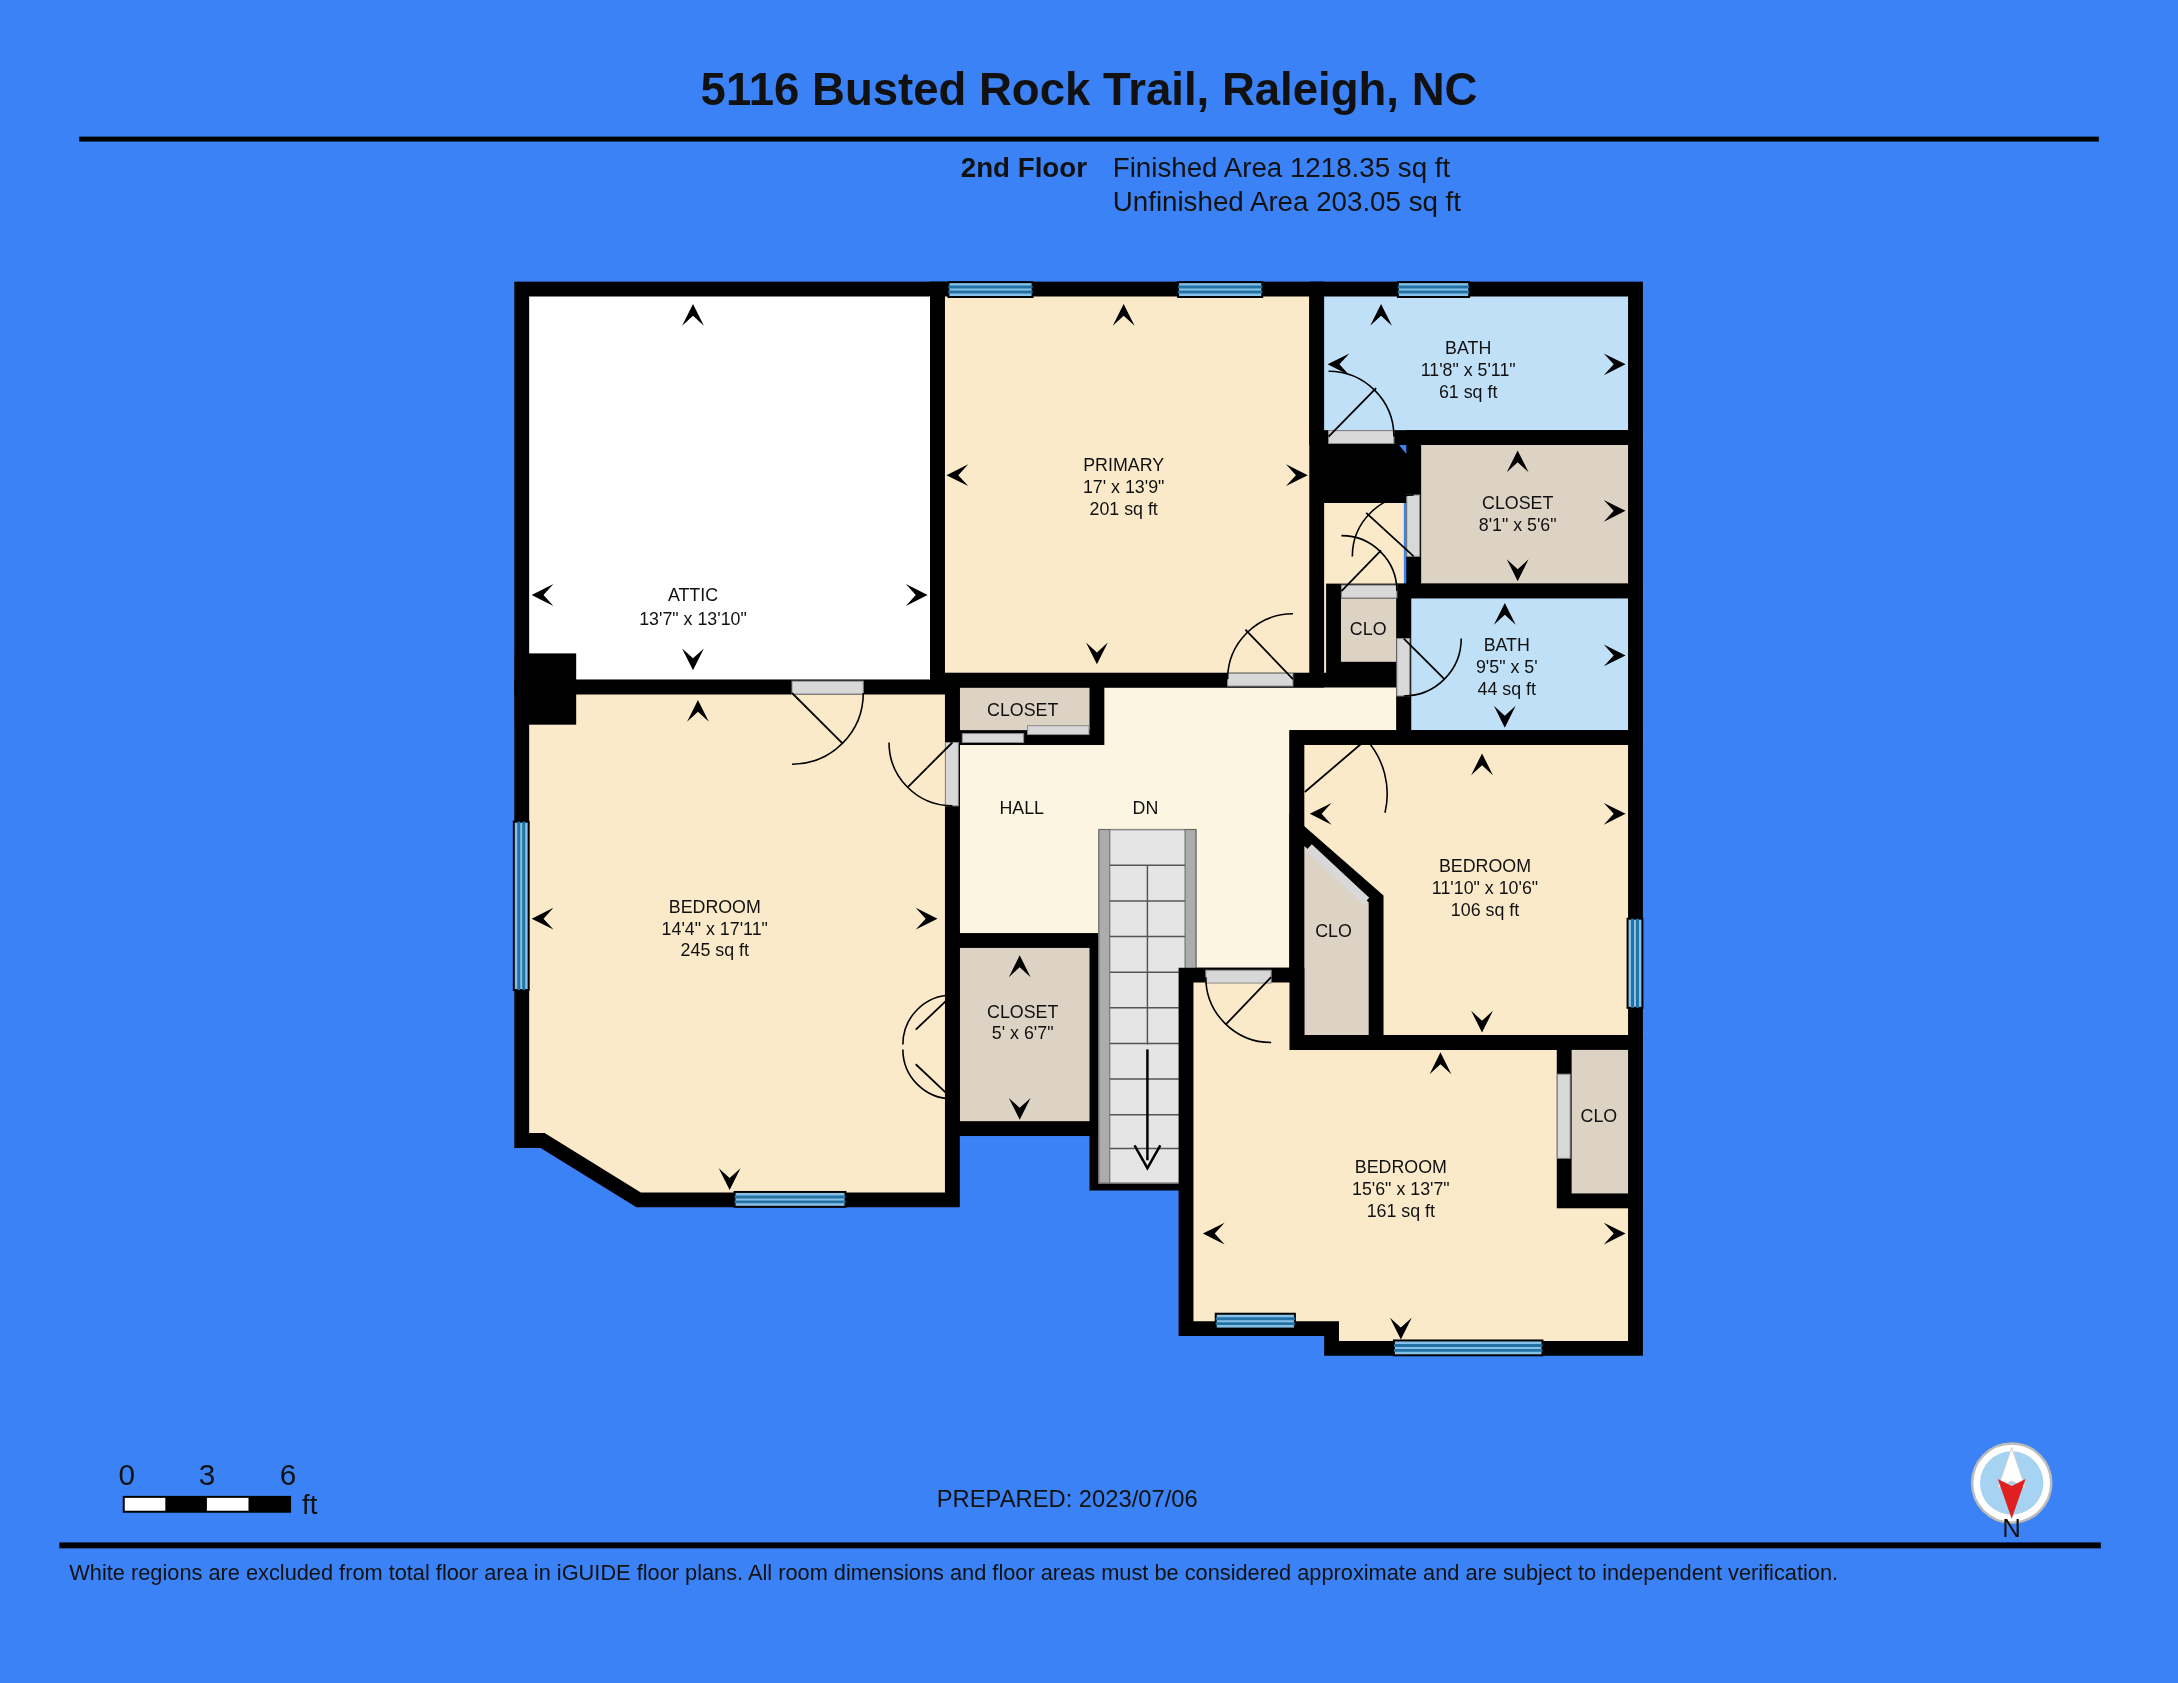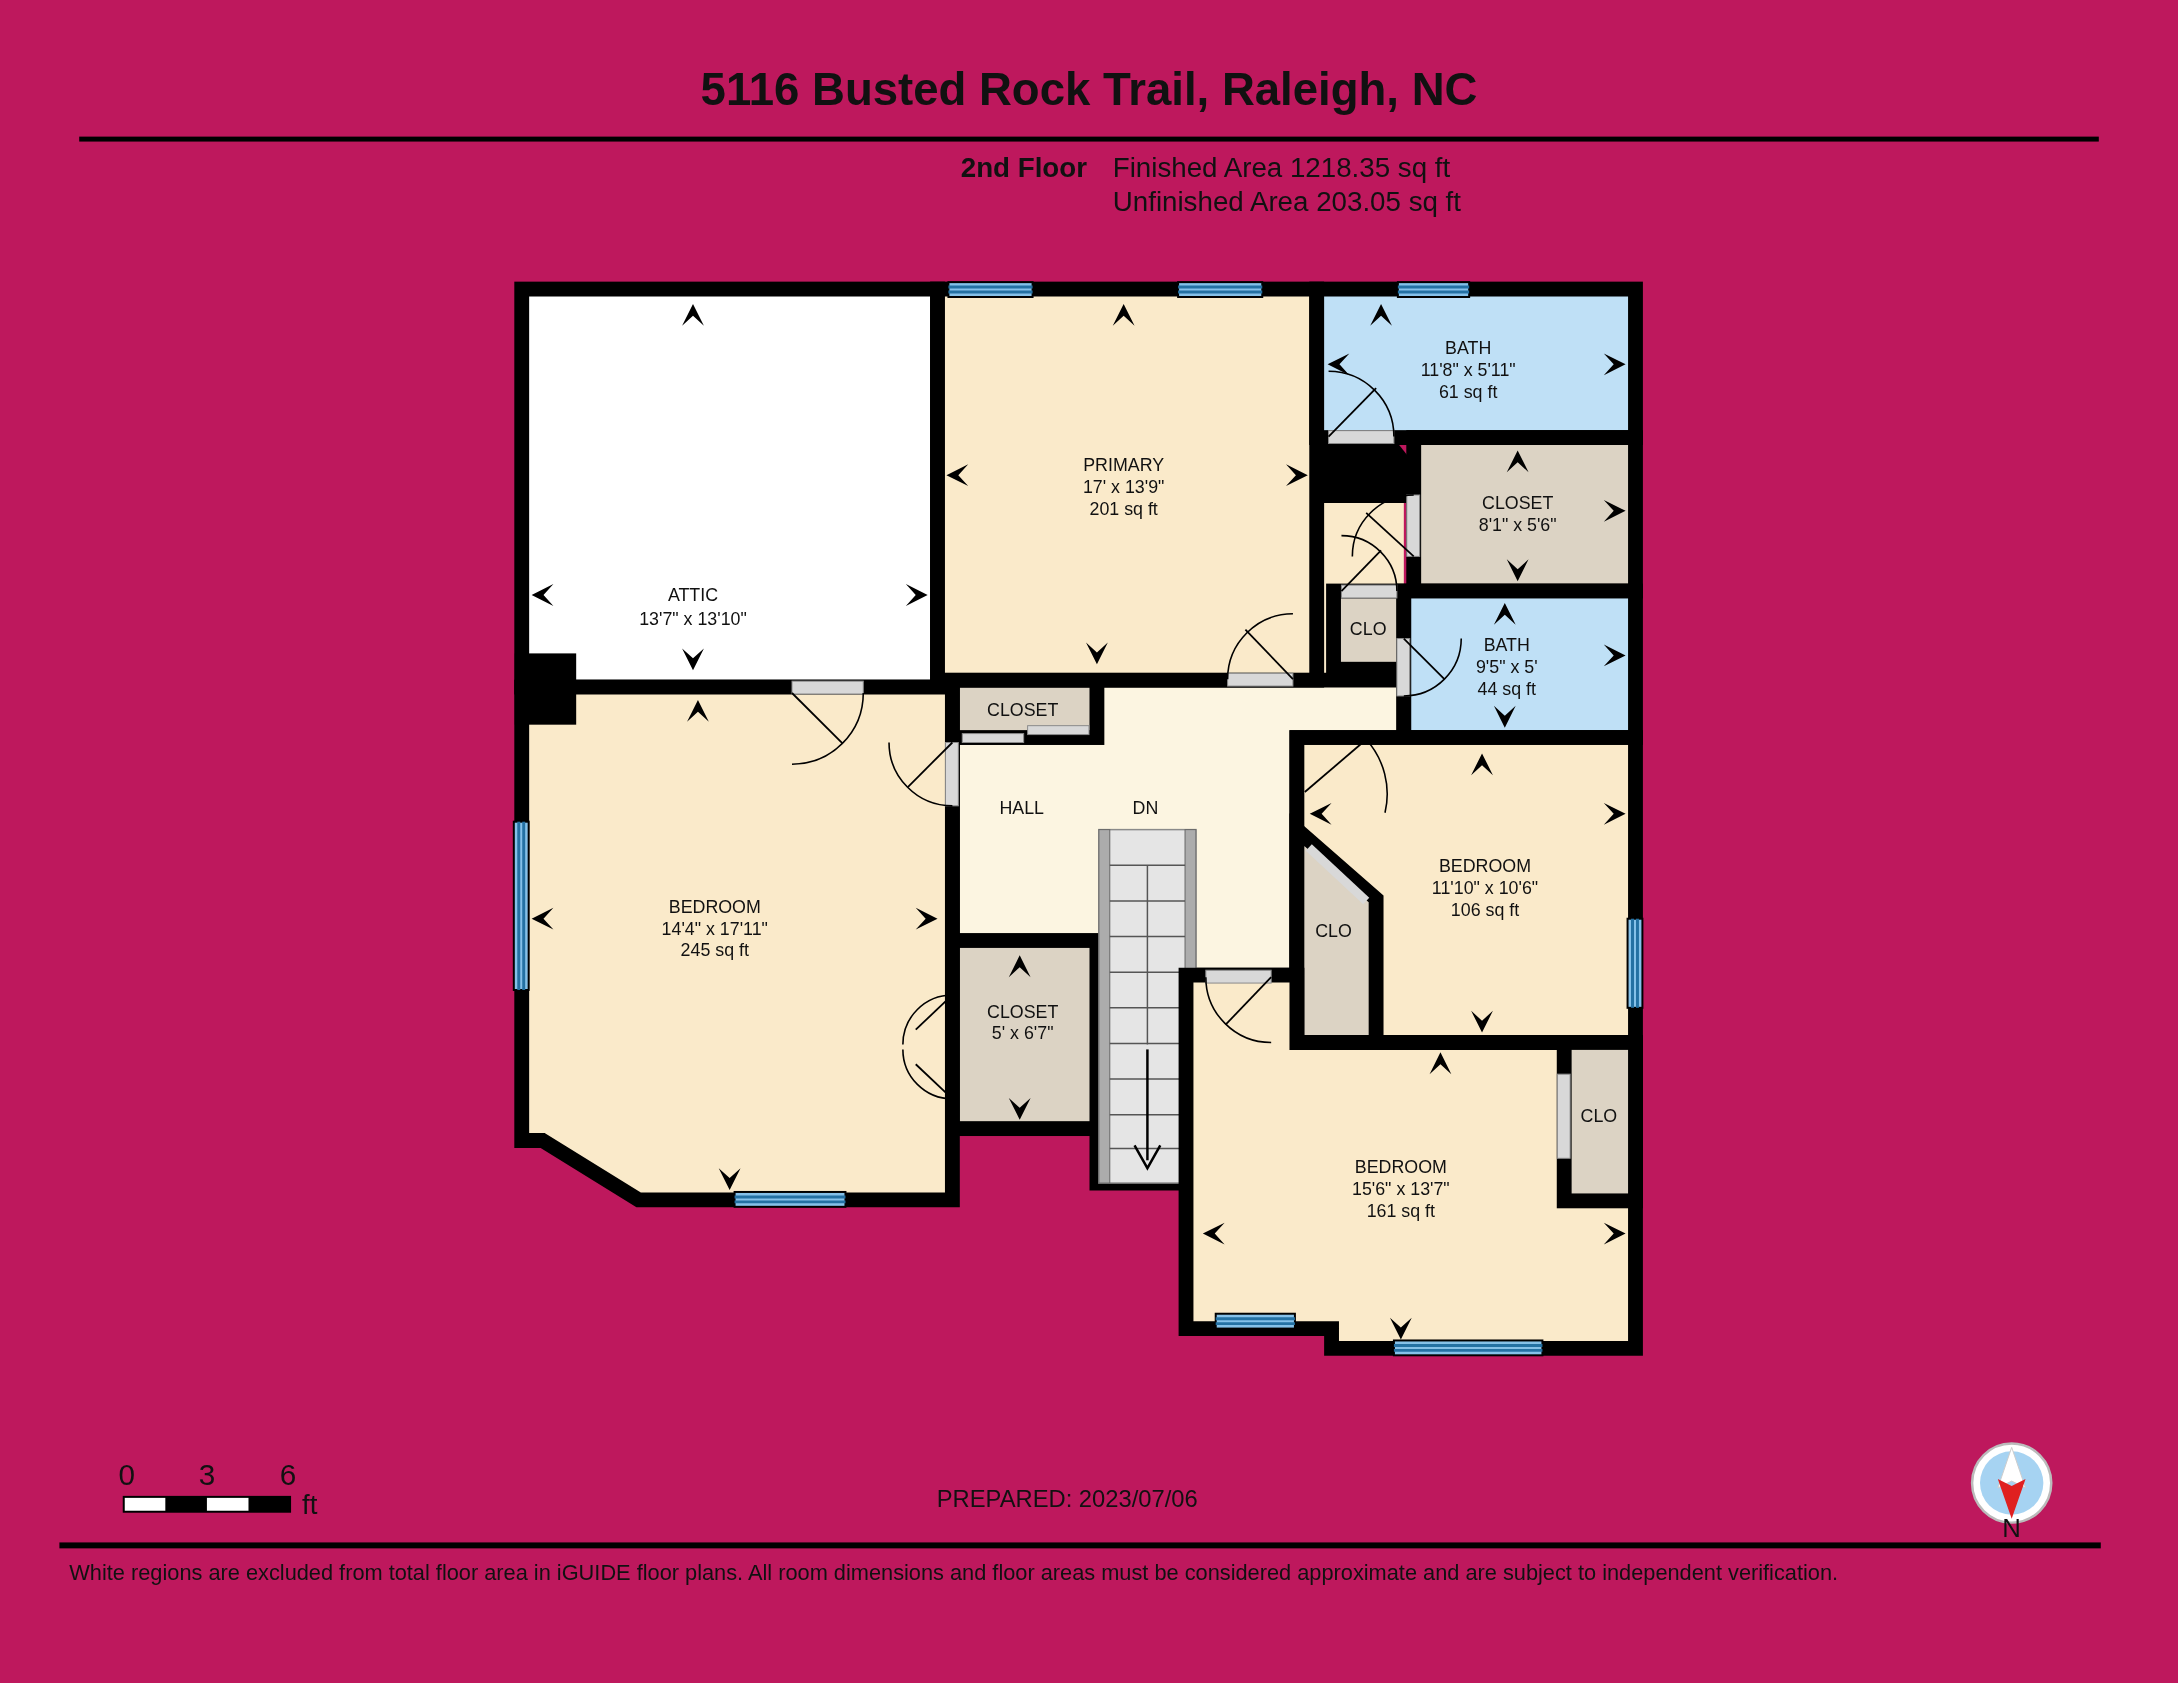--- a/index.html
+++ b/index.html
@@ -1,16 +1,16 @@
 <!DOCTYPE html>
 <html><head>
 <meta charset="utf-8">
 <style>
   html,body{margin:0;padding:0;background:#fff;}
-  .page{position:relative;width:2178px;height:1683px;background:#be185d;overflow:hidden;
+  .page{position:relative;width:2178px;height:1683px;background:#3b82f6;overflow:hidden;
         font-family:"Liberation Sans", sans-serif;}
   svg text{font-family:"Liberation Sans", sans-serif;fill:#111;}
   .t-title{font-size:46px;font-weight:bold;}
   .t-sub{font-size:28px;}
   .t-subb{font-size:28px;font-weight:bold;}
   .t-room{font-size:18px;}
   .t-foot{font-size:24px;}
   .t-disc{font-size:22px;}
   .t-scale{font-size:30px;}
   .t-ft{font-size:28px;}

